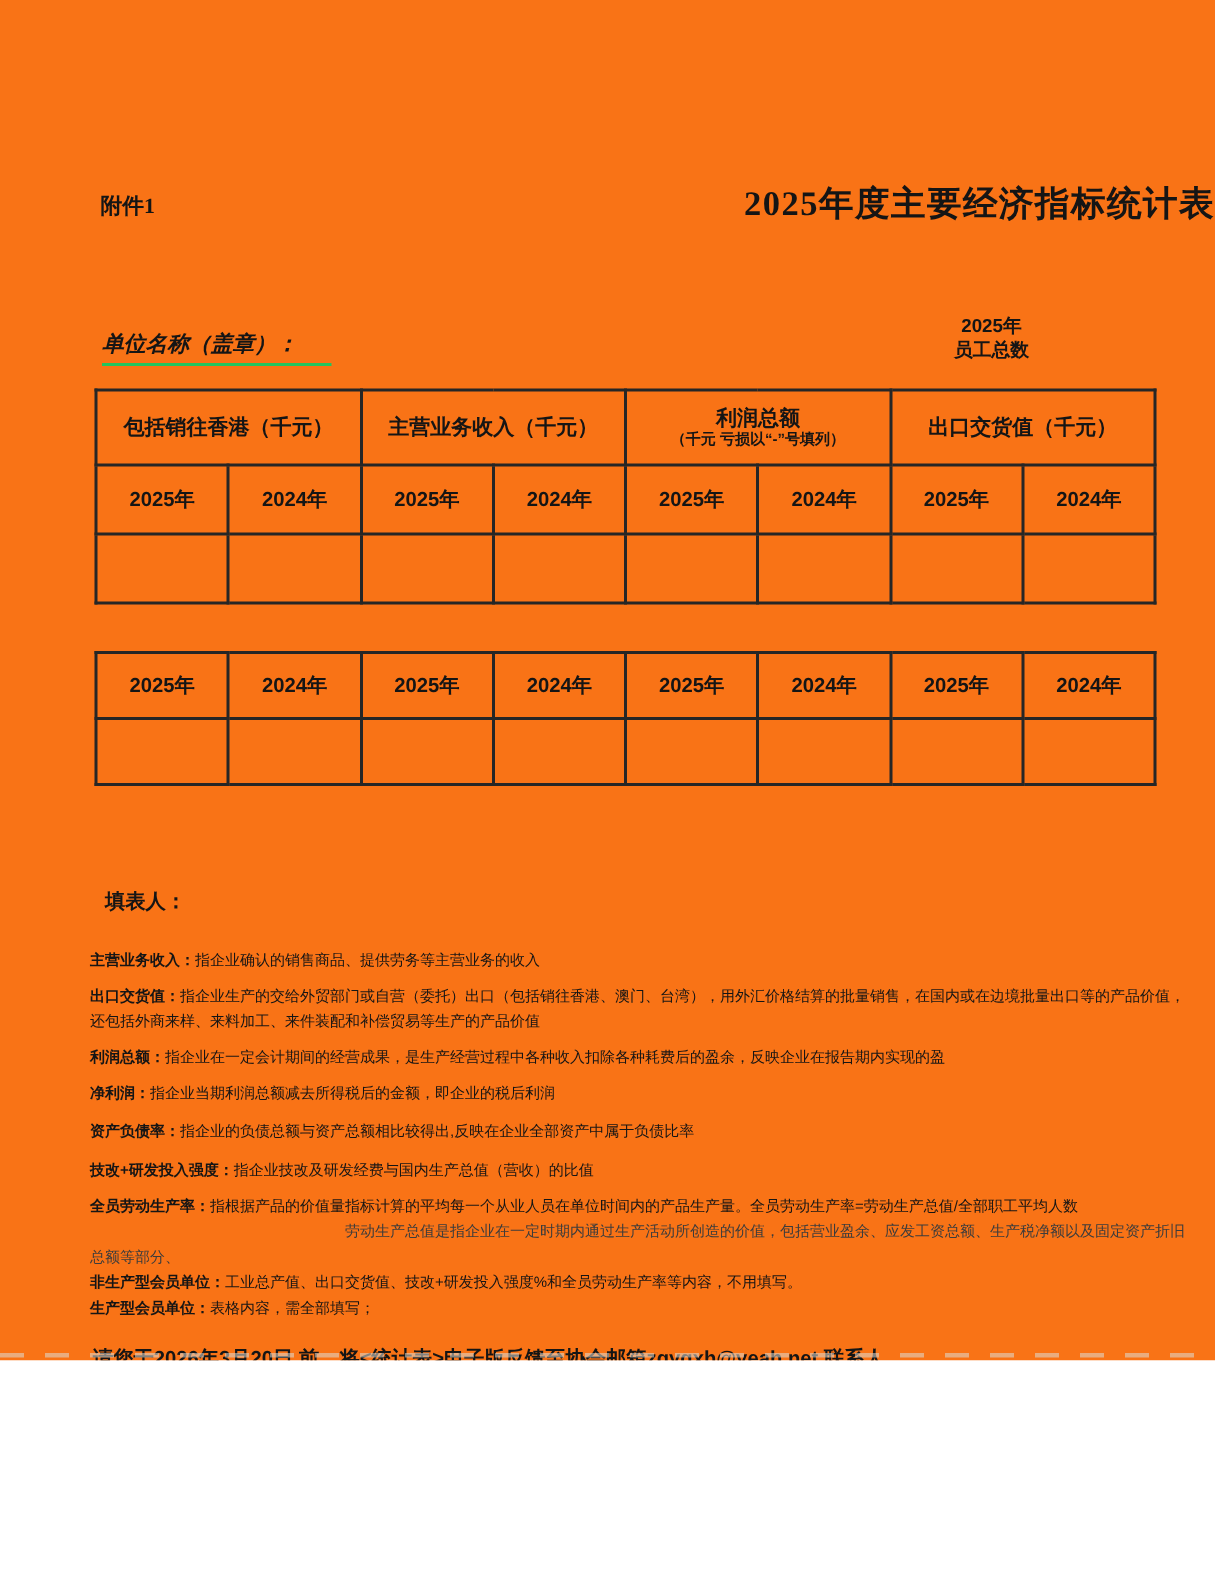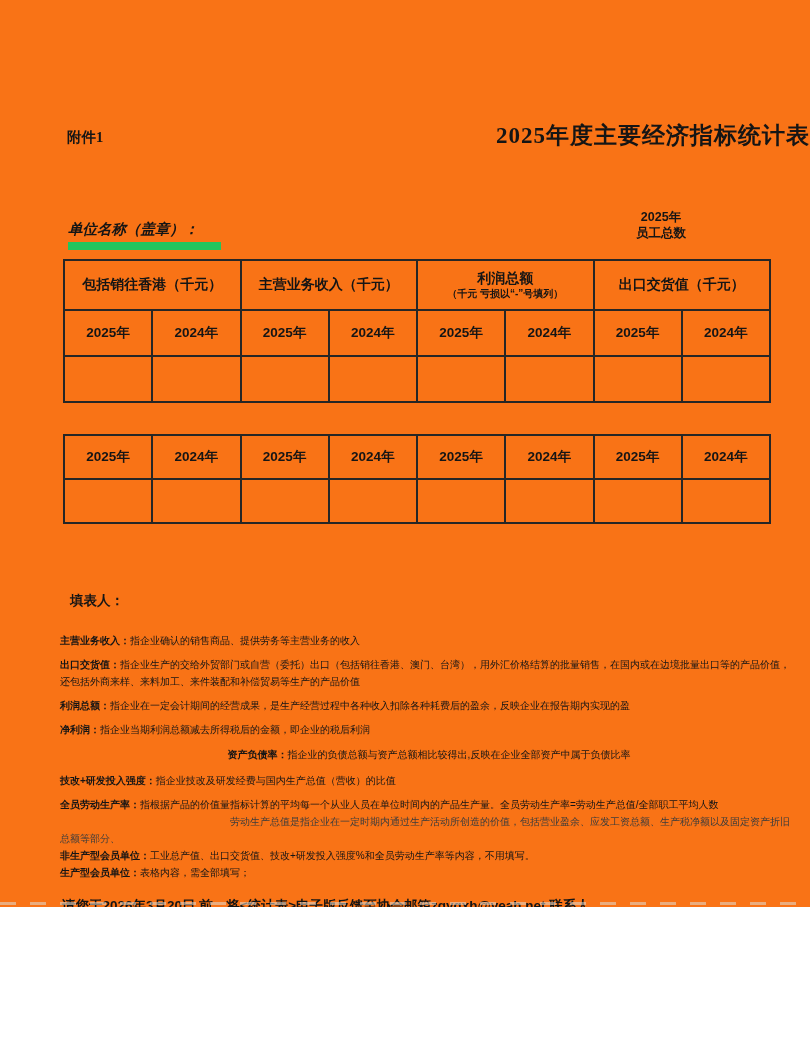--- a/index.html
+++ b/index.html
@@ -18,21 +18,21 @@
     position:absolute; left:95px; right:0; top:120px; margin:0;
     text-align:right; font-size:23px; font-weight:700;
     letter-spacing:1px;
     font-family:"Liberation Serif","DejaVu Serif",serif;
   }
   .unit-name {
     position:absolute; left:68px; top:220px;
     display:inline-block;
     font-size:14.5px; font-weight:700; font-style:italic;
     padding:0 22px 3px 0;
-    border-bottom:8px solid #22c55e;
+    border-bottom:2px solid #22c55e;
     font-family:"Liberation Sans","DejaVu Sans",sans-serif;
   }
   .emp-count {
     position:absolute; left:597px; top:209px; width:128px;
     text-align:center; font-size:12.5px; font-weight:700; line-height:16px;
     font-family:"Liberation Sans","DejaVu Sans",sans-serif;
   }
   table.t {
     position:absolute; left:63px; width:708px;
     border-collapse:collapse; table-layout:fixed;
@@ -57,21 +57,21 @@
     position:absolute; left:60px; top:632px; width:738px;
   }
   .notes p {
     margin:0; font-size:10px; line-height:17px;
     font-family:Liberation Sans, sans-serif;
     font-weight:500;
   }
   .notes p .term { font-weight:700; }
   .m7 { margin-bottom:7px !important; }
   .m8 { margin-bottom:8px !important; }
-  .m9 { margin-bottom:9px !important;text-align:center; }
+  .m9 { margin-bottom:9px !important; }
   .nowrap { white-space:nowrap; }
   .indent { text-indent:170px; }
   .faint { color:#3c3c3c; }
   .footer {
     position:absolute; left:62px; top:896px; width:724px;
     font-size:13.5px; font-weight:700; line-height:19px;
     font-family:"Liberation Sans","DejaVu Sans",sans-serif;
   }
   .scan-artifact {
     position:absolute; left:0; right:0; bottom:2px; height:3px;

